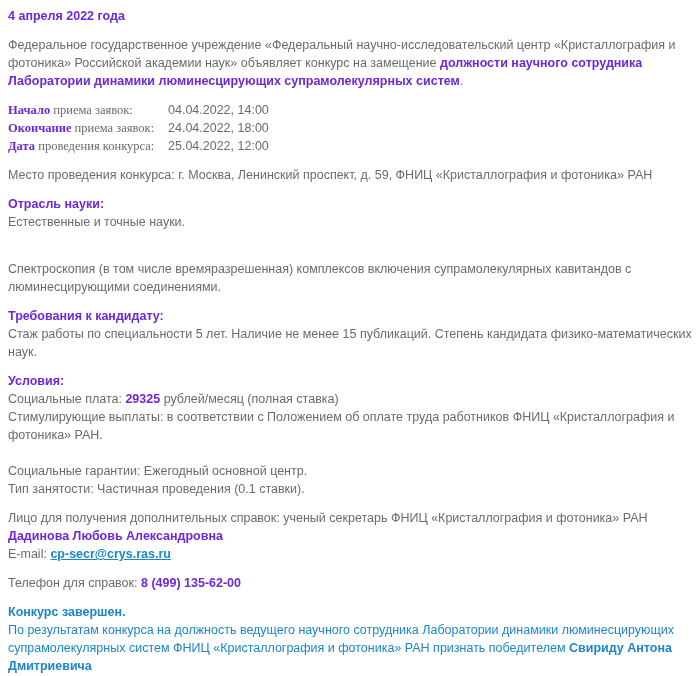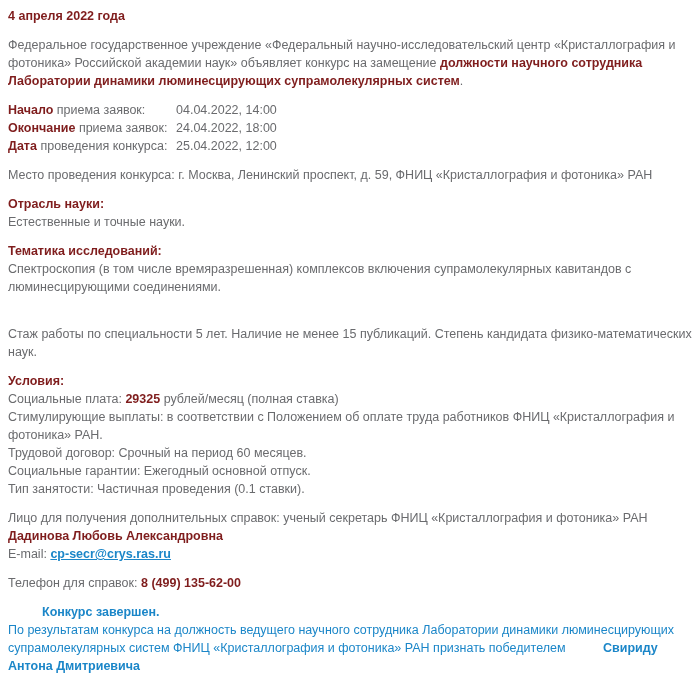--- a/index.html
+++ b/index.html
@@ -9,33 +9,33 @@
     line-height: 18px;
     color: #6a6b6e;
   }
   .doc {
     width: 700px;
     box-sizing: border-box;
     padding: 7px 8px 6px 8px;
     background: #ffffff;
   }
   p { margin: 0 0 11px 0; }
-  strong { font-weight: 700; color: #7f1d1d; }
+  strong { font-weight: 700; color: #6d28d9; }
   table.dates { border-collapse: collapse; margin: 0 0 11px 0; }
   table.dates td { padding: 0; vertical-align: top; line-height: 18px; }
-  table.dates td.lbl { width: 160px; padding-right: 8px; white-space: nowrap; }
+  table.dates td.lbl { width: 160px; white-space: nowrap; font-family: Liberation Serif, serif; }
   table.dates td.val { white-space: nowrap; }
   a.email {
     color: #1b86c8;
     font-weight: 700;
     text-decoration: underline;
     cursor: pointer;
   }
   .status { color: #1b86c8; margin-bottom: 0; }
-  .status strong { color: #1b86c8; margin-left: 34px; }
+  .status strong { color: #1b86c8; }
 </style>
 </head>
 <body>
 
 <div class="doc">
 
   <p>
     <strong>4 апреля 2022 года</strong>
   </p>
 
@@ -67,35 +67,35 @@
     </table>
 
   <p>Место проведения конкурса: г. Москва, Ленинский проспект, д. 59, ФНИЦ «Кристаллография и фотоника» РАН</p>
 
   <p>
     <strong>Отрасль науки:</strong><br>
     <span>Естественные и точные науки.</span>
   </p>
 
   <p>
-    <strong>Тематика исследований:</strong><br>
+    <br>
     <span>Спектроскопия (в том числе времяразрешенная) комплексов включения супрамолекулярных кавитандов с люминесцирующими соединениями.</span>
   </p>
 
   <p>
-    <br>
+    <strong>Требования к кандидату:</strong><br>
     <span>Стаж работы по специальности 5 лет. Наличие не менее 15 публикаций. Степень кандидата физико-математических наук.</span>
   </p>
 
   <p>
     <strong>Условия:</strong><br>
     <span>Социальные плата: </span><strong>29325</strong><span> рублей/месяц (полная ставка)</span><br>
     <span>Стимулирующие выплаты: в соответствии с Положением об оплате труда работников ФНИЦ «Кристаллография и фотоника» РАН.</span><br>
-    <span>Трудовой договор: Срочный на период 60 месяцев.</span><br>
-    <span>Социальные гарантии: Ежегодный основной отпуск.</span><br>
+    <br>
+    <span>Социальные гарантии: Ежегодный основной центр.</span><br>
     <span>Тип занятости: Частичная проведения (0.1 ставки).</span><br>
   </p>
 
   <p>
     <span>Лицо для получения дополнительных справок: ученый секретарь ФНИЦ «Кристаллография и фотоника» РАН </span><strong>Дадинова Любовь Александровна</strong><br>
     <span>E-mail: </span><a class="email">cp-secr@crys.ras.ru</a>
   </p>
 
   <p>
     <span>Телефон для справок: </span><strong>8 (499) 135-62-00</strong>

